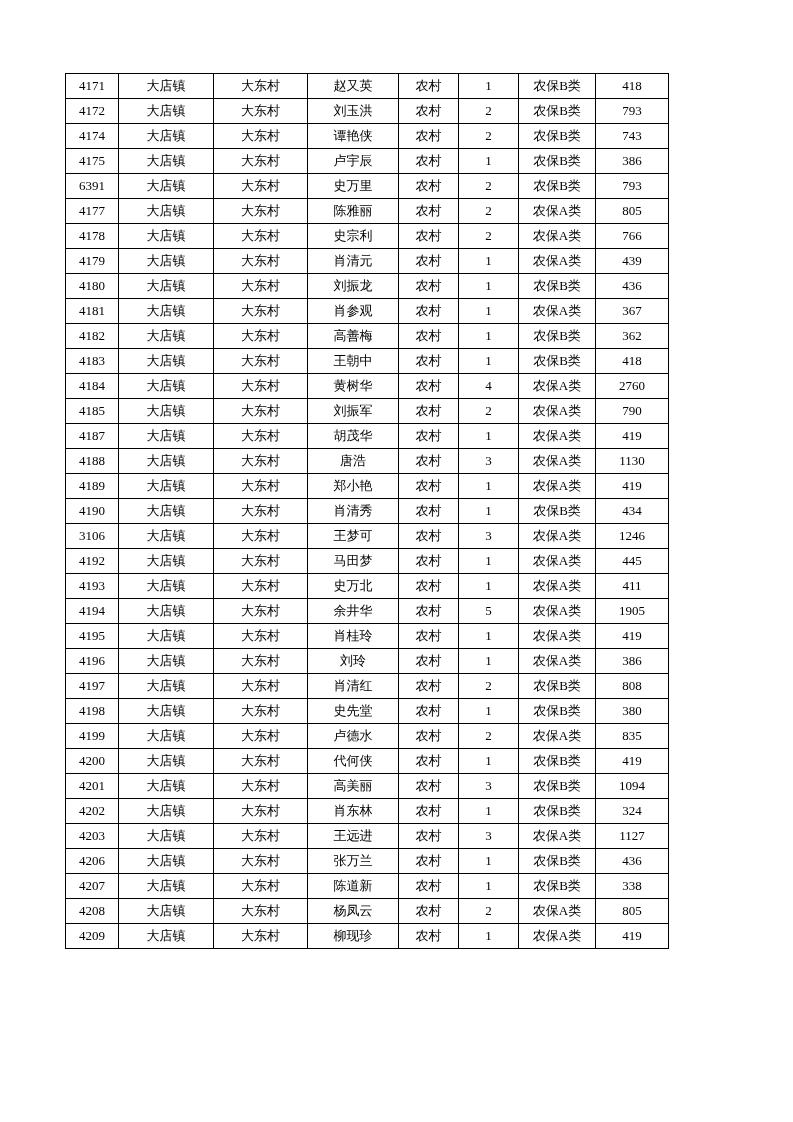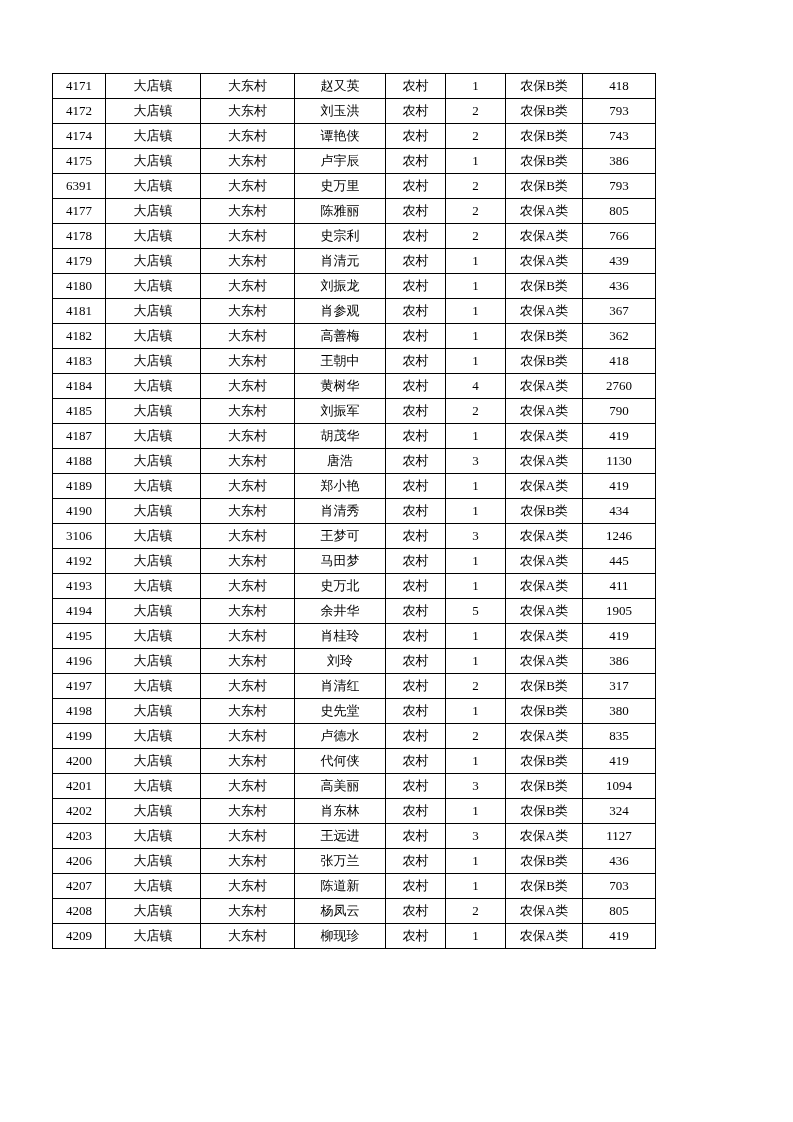--- a/index.html
+++ b/index.html
@@ -15,21 +15,21 @@
   }
   .page {
     position: relative;
     width: 793px;
     height: 1122px;
     background: #ffffff;
     overflow: hidden;
   }
   table.records {
     position: absolute;
-    left: 52px;
+    left: 65px;
     top: 73px;
     border-collapse: collapse;
     table-layout: fixed;
   }
   table.records td {
     border: 1px solid #000000;
     height: 24px;
     padding: 0 2px;
     text-align: center;
     vertical-align: middle;
@@ -304,21 +304,21 @@
           <td>386</td>
         </tr>
         <tr>
           <td>4197</td>
           <td>大店镇</td>
           <td>大东村</td>
           <td>肖清红</td>
           <td>农村</td>
           <td>2</td>
           <td>农保B类</td>
-          <td>317</td>
+          <td>808</td>
         </tr>
         <tr>
           <td>4198</td>
           <td>大店镇</td>
           <td>大东村</td>
           <td>史先堂</td>
           <td>农村</td>
           <td>1</td>
           <td>农保B类</td>
           <td>380</td>
@@ -384,21 +384,21 @@
           <td>436</td>
         </tr>
         <tr>
           <td>4207</td>
           <td>大店镇</td>
           <td>大东村</td>
           <td>陈道新</td>
           <td>农村</td>
           <td>1</td>
           <td>农保B类</td>
-          <td>703</td>
+          <td>338</td>
         </tr>
         <tr>
           <td>4208</td>
           <td>大店镇</td>
           <td>大东村</td>
           <td>杨凤云</td>
           <td>农村</td>
           <td>2</td>
           <td>农保A类</td>
           <td>805</td>

